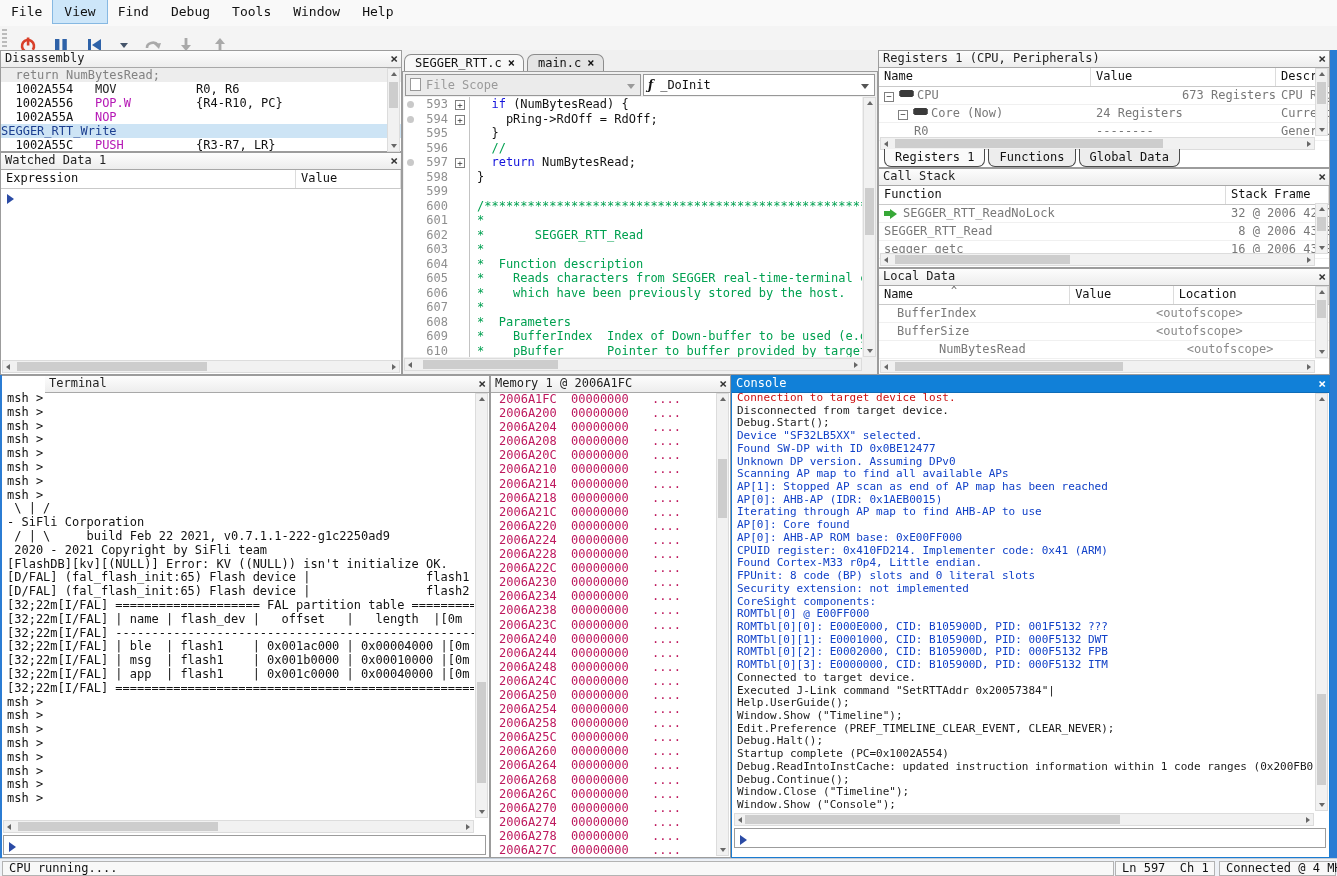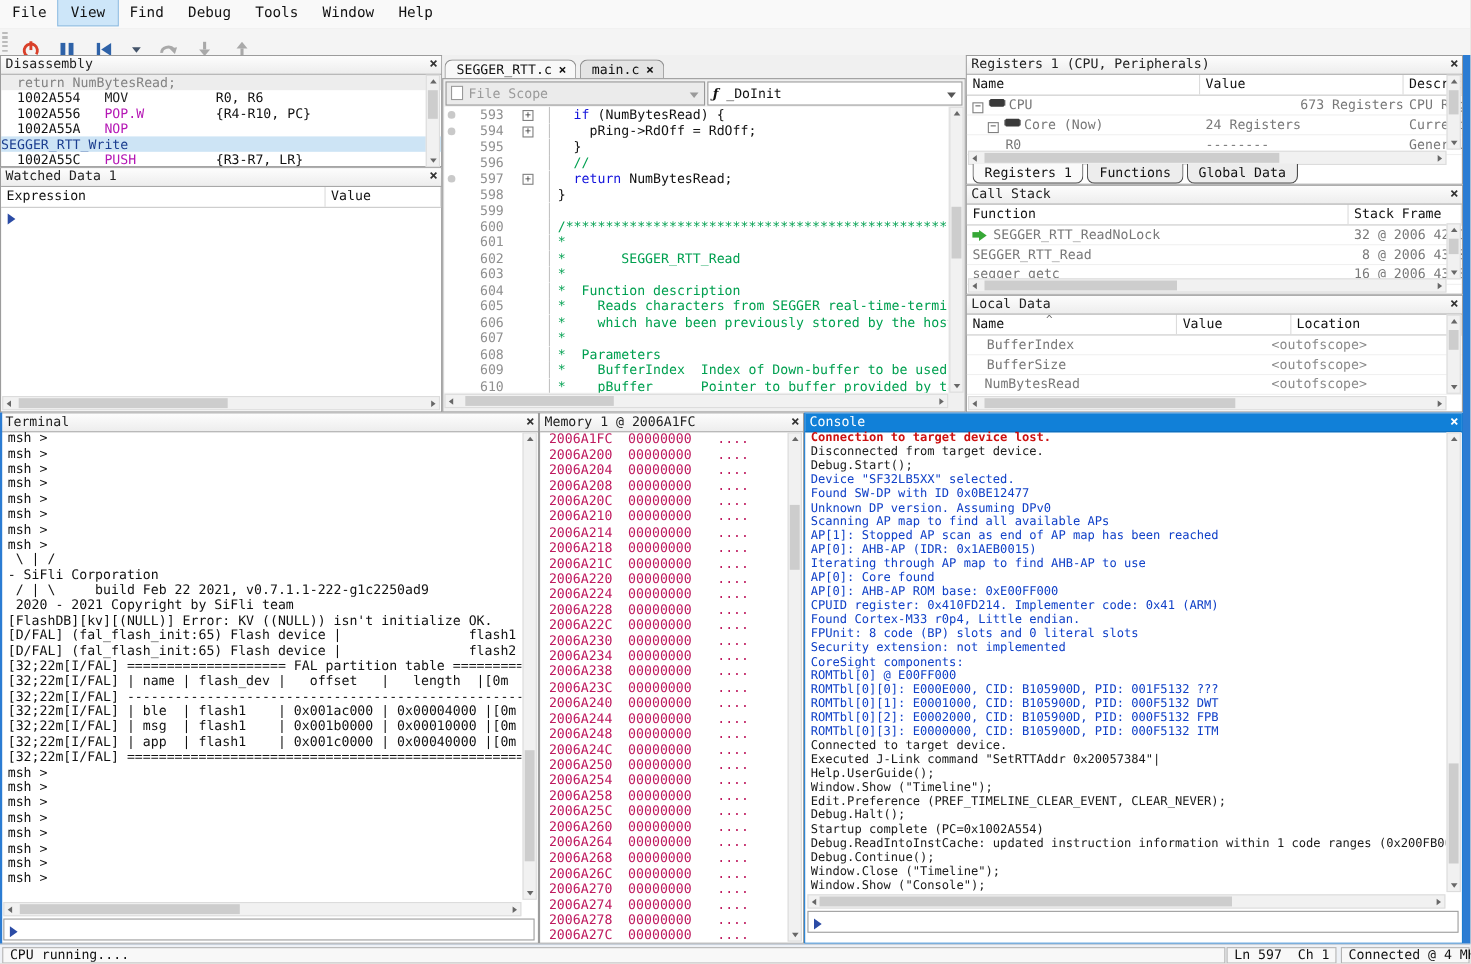--- a/index.html
+++ b/index.html
@@ -48,21 +48,21 @@
   #tabbar{background:#f0f0f0;border-bottom:1px solid #8c8c8c;}
   .etab{display:inline-block;margin:3px 1px 0 2px;padding:1px 8px 2px 10px;border:1px solid #8c8c8c;border-bottom:none;
         border-radius:7px 7px 0 0;background:#e4e4e4;font-size:12px;position:relative;top:1px;}
   .etab.active{background:#f8f8f8;padding-bottom:3px;}
   .etab .x{font-weight:bold;margin-left:6px;font-size:12px;}
   .combo{position:absolute;height:22px;border:1px solid #989898;box-sizing:border-box;line-height:20px;
          padding-left:4px;overflow:hidden;}
   .combo .darr{position:absolute;right:5px;top:9px;width:0;height:0;
          border-left:4px solid transparent;border-right:4px solid transparent;border-top:5px solid #555;}
   .docicon{display:inline-block;width:9px;height:11px;background:#fff;border:1px solid #999;vertical-align:-2px;margin-right:5px;}
-  .cl{height:14.5px;line-height:14.5px;display:flex;white-space:pre;overflow:hidden;gap:10px;}
+  .cl{height:14.5px;line-height:14.5px;display:flex;white-space:pre;overflow:hidden;}
   .cl .bp{width:14px;flex:none;position:relative;}
   .cl .bp i{position:absolute;left:3px;top:4px;width:7px;height:7px;border-radius:50%;background:#c9c9c9;}
   .cl .ln{width:30px;flex:none;text-align:right;color:#8f8f8f;padding-right:4px;}
   .cl .pm{width:17px;flex:none;position:relative;}
   .cl .pm i{position:absolute;left:3px;top:3px;width:8px;height:8px;border:1px solid #7f7f7f;background:#fff;
             font-style:normal;font-size:9px;line-height:8px;text-align:center;color:#333;}
   .cl .ct{border-left:1px solid #c3c3c3;padding-left:7px;flex:1;overflow:hidden;}
   .kw{color:#1414dc;} .cmt{color:#00a050;}
 
   
@@ -77,21 +77,21 @@
   .garrow{display:inline-block;width:13px;height:9px;position:relative;margin-right:6px;vertical-align:-1px;}
   .garrow b{position:absolute;left:0;top:2px;width:6px;height:5px;background:#37a837;}
   .garrow i{position:absolute;right:0;top:-0.5px;width:0;height:0;border-top:5px solid transparent;
             border-bottom:5px solid transparent;border-left:7px solid #37a837;}
 
   
   .tline{height:13.8px;line-height:13.8px;white-space:pre;overflow:hidden;color:#111;}
   .mrow{height:14.1px;line-height:14.1px;white-space:pre;overflow:hidden;color:#be185d;}
   .mrow span{display:inline-block;}
   .cline{height:12.72px;line-height:12.72px;white-space:pre;overflow:hidden;font-size:11px;}
-  .c-red{color:#cc1111;font-weight:bold;} .c-blu{color:#1141c8;} .c-blk{color:#1a1a1a;}
+  .c-red{color:#cc1111;} .c-blu{color:#1141c8;} .c-blk{color:#1a1a1a;}
   .inputrow{position:absolute;background:#fff;border:1px solid #9c9c9c;box-sizing:border-box;}
   .inputrow .play{position:absolute;left:5px;top:6px;width:0;height:0;border-top:5px solid transparent;
         border-bottom:5px solid transparent;border-left:7px solid #2b4ba5;}
   #console-title{background:#1180d8;color:#fff;border-bottom:1px solid #0e6cb8;}
   #console-title .pclose{color:#fff;}
 
   
   #statusbar{left:0;top:858px;width:1337px;height:18px;background:#eef1f6;border-top:1px solid #c4cdd8;}
   .scell{position:absolute;top:2px;height:13px;line-height:13px;border:1px solid #b3b3b3;background:#f8f8f8;
          padding:0 6px;white-space:pre;}
@@ -326,39 +326,39 @@
           <div style="width: 150px; color: rgb(138, 138, 138);">&lt;outofscope&gt;</div>
           <div style="flex: 1 1 0%;"></div>
         </div>
         <div class="trow">
           <div style="width: 168px; padding-left: 18px;">BufferSize</div>
           <div style="width: 104px;"></div>
           <div style="width: 150px; color: rgb(138, 138, 138);">&lt;outofscope&gt;</div>
           <div style="flex: 1 1 0%;"></div>
         </div>
         <div class="trow">
-          <div style="width: 168px; padding-left: 16px;">NumBytesRead</div>
+          <div style="width: 168px; padding-left: 16px; margin-left: 44px;">NumBytesRead</div>
           <div style="width: 104px;"></div>
           <div style="width: 150px; color: rgb(138, 138, 138);">&lt;outofscope&gt;</div>
           <div style="flex: 1 1 0%;"></div>
         </div>
       </div>
     <div class="sbv" style="right:1px;top:17px;height:72px;">
       <span class="tri u"></span>
         <span class="tri d"></span>
         <div class="thumb" style="top:13px;height:18px;"></div>
     </div>
     <div class="sbh" style="left:1px;right:14px;bottom:1px;">
       <span class="tri l"></span>
         <span class="tri r"></span>
         <div class="thumb" style="left:14px;width:228px;"></div>
     </div>
   </div>
 
-  <div class="panel" style="left:0;top:375px;width:490px;height:483px;">
+  <div class="panel" style="left:0;top:375px;width:490px;height:483px;padding-left:44px;">
     <div class="ptitle">
       <span>Terminal</span>
       <span class="pclose">×</span>
     </div>
     <div id="term-body" style="position:absolute;left:1px;top:16px;right:15px;height:426px;overflow:hidden;padding-left:5px;">
         <div class="tline">msh &gt;</div>
         <div class="tline">msh &gt;</div>
         <div class="tline">msh &gt;</div>
         <div class="tline">msh &gt;</div>
         <div class="tline">msh &gt;</div>

